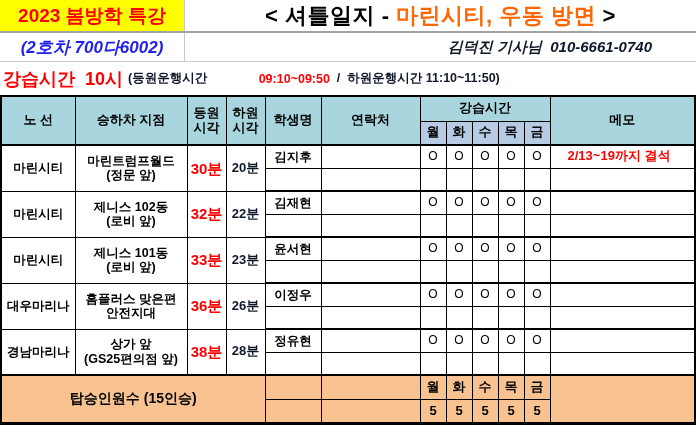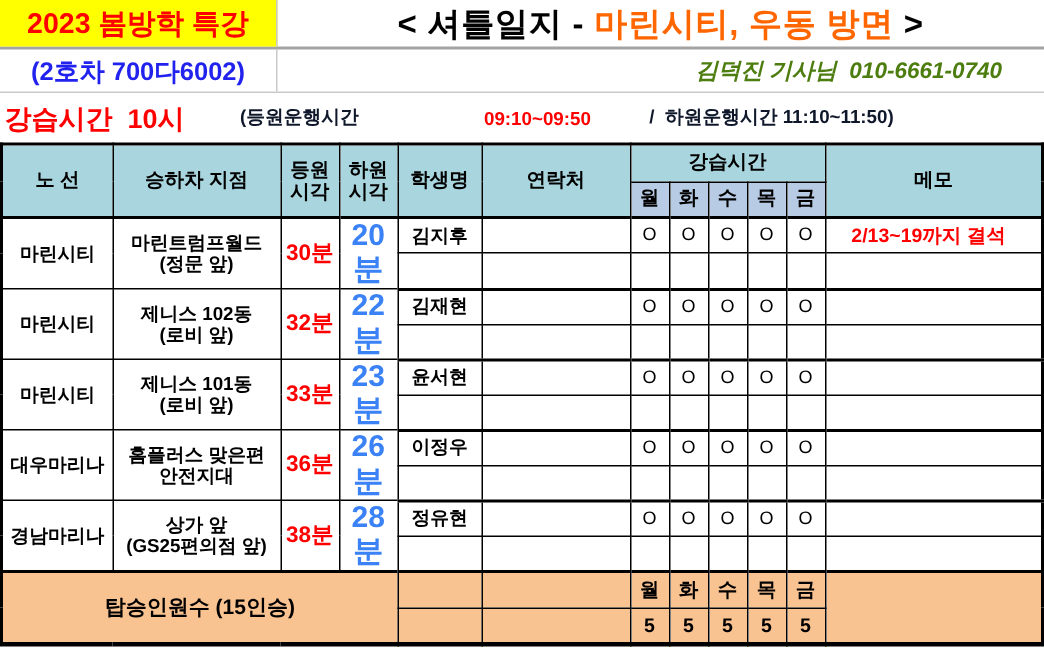--- a/index.html
+++ b/index.html
@@ -11,25 +11,25 @@
   .row1 { height: 33px; display: flex; border-bottom: 2px solid #a3a3a3; }
   .cell-program { width: 185px; background: #FFFF00; border-right: 1px solid #c9c9c9;
     display: flex; align-items: center; justify-content: center;
     color: #FF0000; font-weight: bold; font-size: 19px; white-space: pre; }
   .cell-title { flex: 1; display: flex; align-items: center; justify-content: center;
     font-weight: bold; font-size: 22px; letter-spacing: .5px; white-space: pre; }
   .cell-title .route-hl { color: #FF6600; }
   .row2 { height: 29px; display: flex; border-bottom: 1px solid #c9c9c9; }
   .cell-bus { width: 185px; border-right: 1px solid #c9c9c9;
     display: flex; align-items: center; justify-content: center;
-    color: #2222EE; font-weight: bold; font-size: 17px; white-space: pre; }
+    color: #2222EE; font-weight: bold; font-style: italic; font-size: 17px; white-space: pre; }
   .cell-driver { flex: 1; display: flex; align-items: center; justify-content: flex-end;
-    padding-right: 28px; color: #4d7c0f; font-weight: bold; font-style: italic;
+    padding-right: 44px; color: #0f172a; font-weight: bold; font-style: italic;
     font-size: 15px; white-space: pre; }
-  .row3 { height: 33px; display: flex; align-items: center; padding-left: 3px; white-space: pre; gap: 32px; }
+  .row3 { height: 33px; display: flex; align-items: center; padding-left: 3px; white-space: pre; }
   .class-time { color: #FF0000; font-weight: bold; font-size: 18px; white-space: pre; }
   .sched { font-weight: bold; font-size: 12.5px; white-space: pre; }
   .sched.blue { color: #0f172a; text-align: right; }
   .sched.red  { color: #FF0000; margin-left: 48px; }
 
   
   table { width: 696px; table-layout: fixed; border-collapse: collapse;
     border: 2px solid #000; border-bottom: 3px solid #000; }
   th, td { border: 1px solid #000; overflow: hidden; }
   thead th { background: #A9D6DE; font-size: 13px; font-weight: bold; color: #000;
@@ -38,21 +38,21 @@
   thead tr.hr2 th { height: 24px; }
   thead th.day-h { background: #B7CBE5; }
   thead tr.hr2 th, thead th[rowspan] { border-bottom: 2px solid #000; }
 
   tbody tr.sub { height: 23px; }
   tbody td { text-align: center; vertical-align: middle; font-size: 12.5px;
     font-weight: bold; line-height: 1.15; }
   td.route { font-size: 12.5px; }
   td.stop { white-space: pre-line; }
   td.pickup { color: #FF0000; font-size: 15px; }
-  td.dropoff { color: #3b82f6; font-size: 20px; }
+  td.dropoff { color: #0f172a; font-size: 13px; }
   td.day { font-weight: normal; font-size: 12px; }
   td.memo { color: #FF0000; font-size: 13px; text-align: left; padding-left: 17px;
     white-space: nowrap; }
   tr.sub.bottom td { border-bottom: 2px solid #000; }
 
   tfoot td { background: #F8C291; text-align: center; vertical-align: middle;
     font-weight: bold; font-size: 13px; }
   tfoot tr { height: 24px; }
   tfoot tr.fr1 td { border-top: 2px solid #000; }
   td.footer-label { font-size: 14px; }

